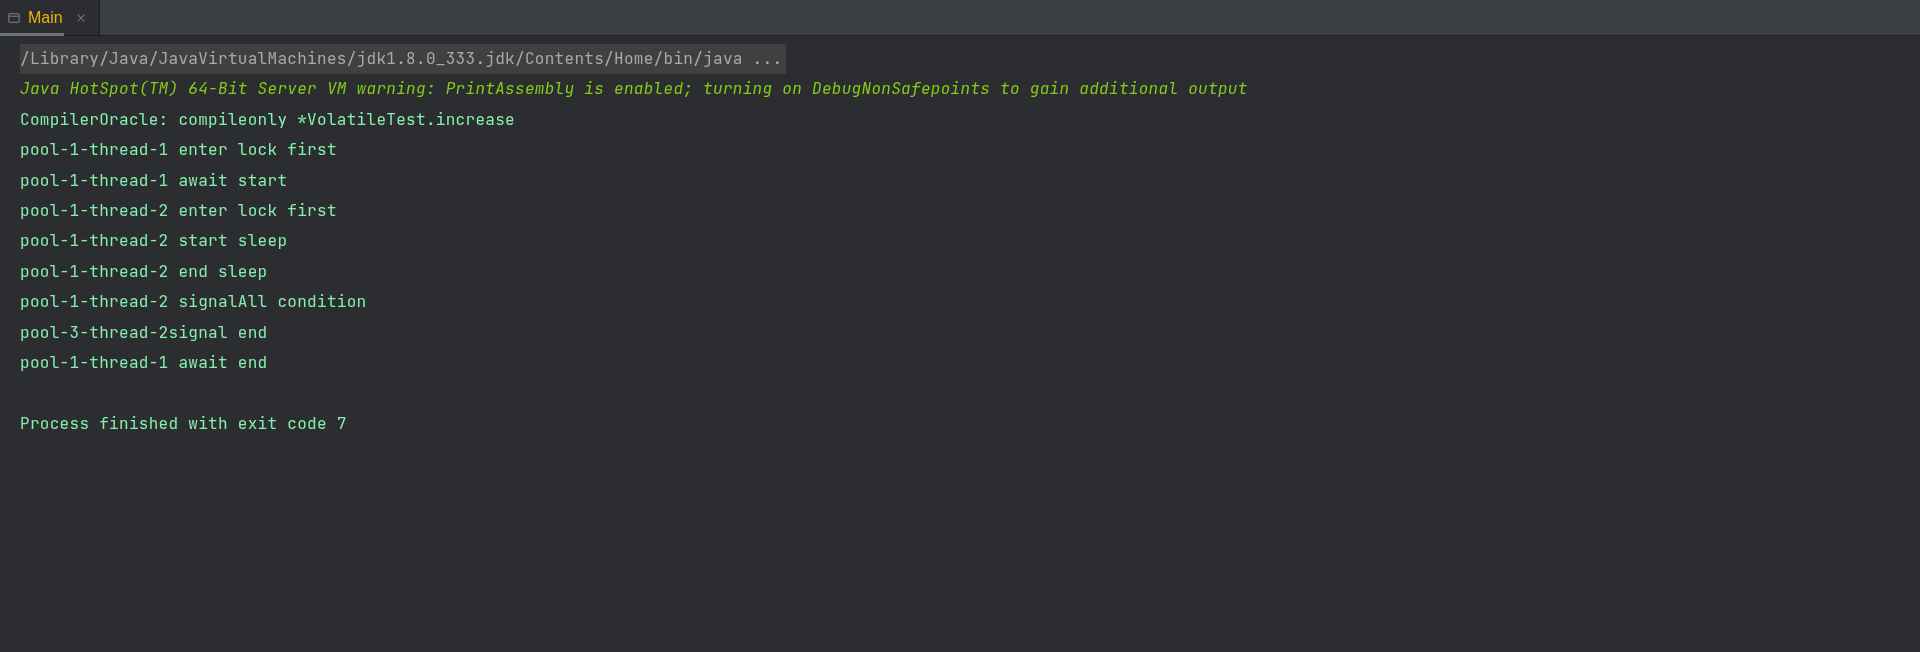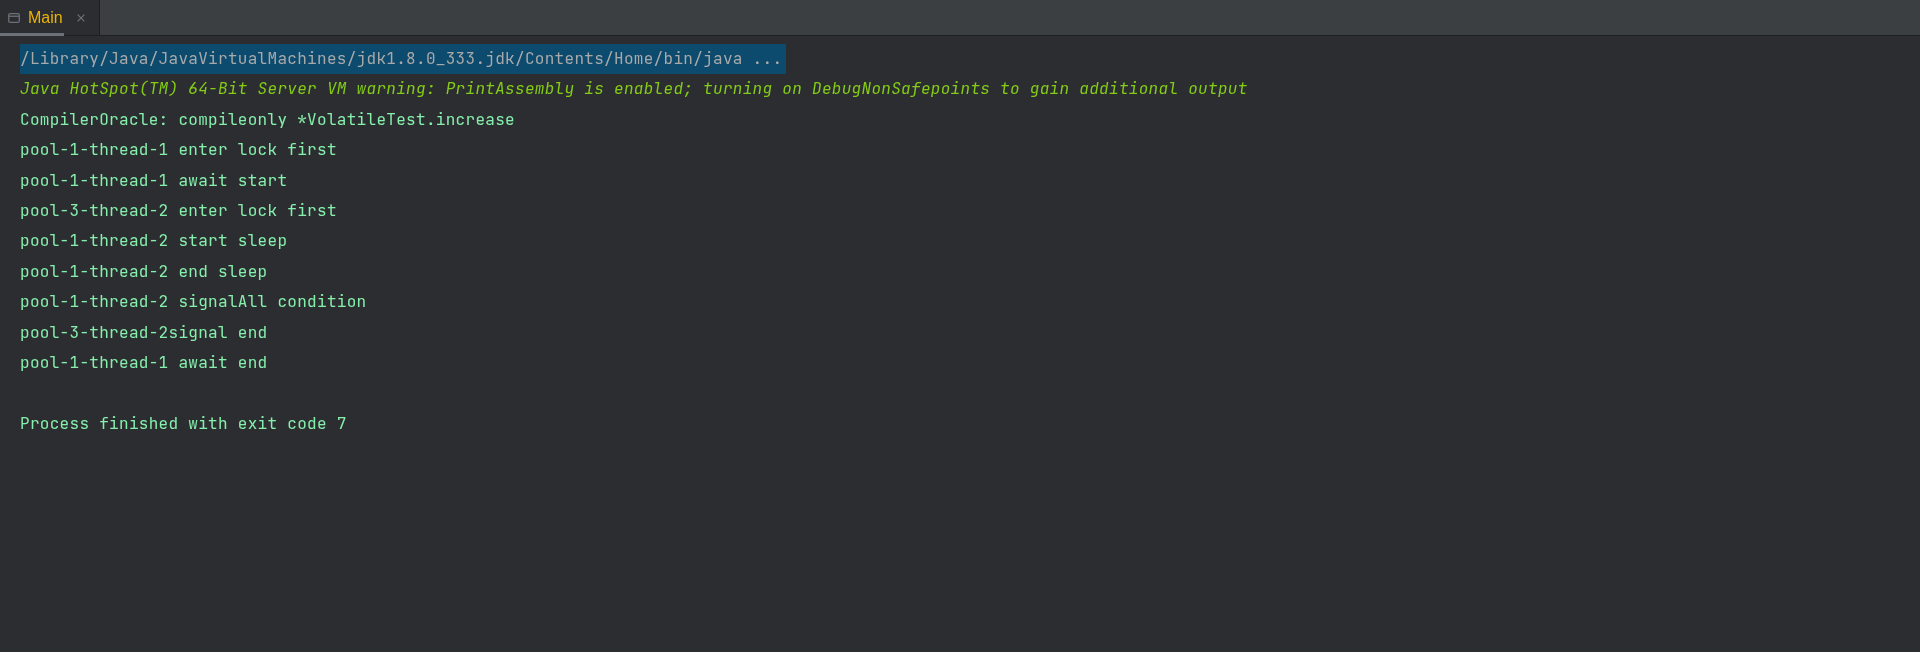--- a/index.html
+++ b/index.html
@@ -73,21 +73,21 @@
       padding: 8px 0 0 20px;
       line-height: 1.9;
       font-size: 16px;
       letter-spacing: 0.3px;
     }
     .console-line {
       white-space: pre;
       color: #A9A9A9;
     }
     .cmd-line {
-      background-color: #0c4a6e;
+      background-color: #404040;
       display: inline-block;
       padding: 0 4px 0 0;
     }
     .warning-line {
       color: #84cc16;
       font-style: italic;
     }
     .normal-line {
       color: #86efac;
     }
@@ -115,21 +115,21 @@
     </span>
   </div>
 </div>
 
 <div class="console-area">
   <div class="console-line"><span class="cmd-line">/Library/Java/JavaVirtualMachines/jdk1.8.0_333.jdk/Contents/Home/bin/java ...</span></div>
   <div class="console-line warning-line">Java HotSpot(TM) 64-Bit Server VM warning: PrintAssembly is enabled; turning on DebugNonSafepoints to gain additional output</div>
   <div class="console-line normal-line">CompilerOracle: compileonly *VolatileTest.increase</div>
   <div class="console-line normal-line">pool-1-thread-1 enter lock first</div>
   <div class="console-line normal-line">pool-1-thread-1 await start</div>
-  <div class="console-line normal-line">pool-3-thread-2 enter lock first</div>
+  <div class="console-line normal-line">pool-1-thread-2 enter lock first</div>
   <div class="console-line normal-line">pool-1-thread-2 start sleep</div>
   <div class="console-line normal-line">pool-1-thread-2 end sleep</div>
   <div class="console-line normal-line">pool-1-thread-2 signalAll condition</div>
   <div class="console-line normal-line">pool-3-thread-2signal end</div>
   <div class="console-line normal-line">pool-1-thread-1 await end</div>
   <div class="blank-line"></div>
   <div class="console-line normal-line">Process finished with exit code 7</div>
 </div>
 
 </body></html>

